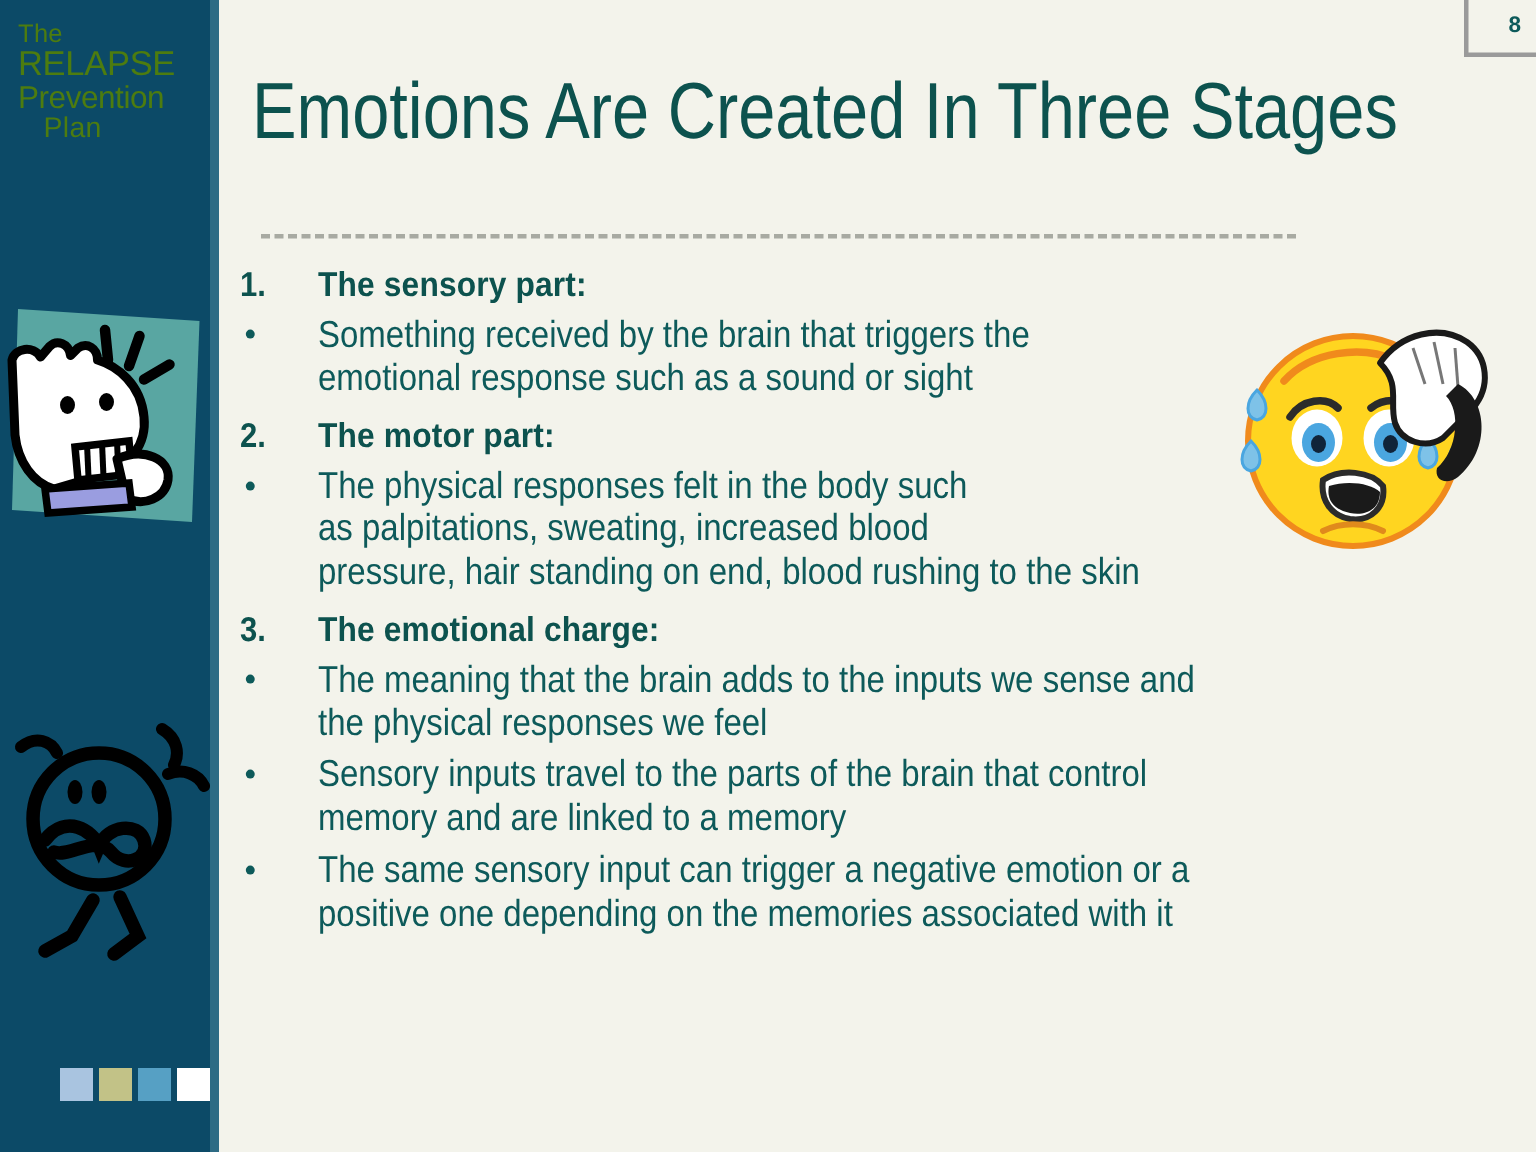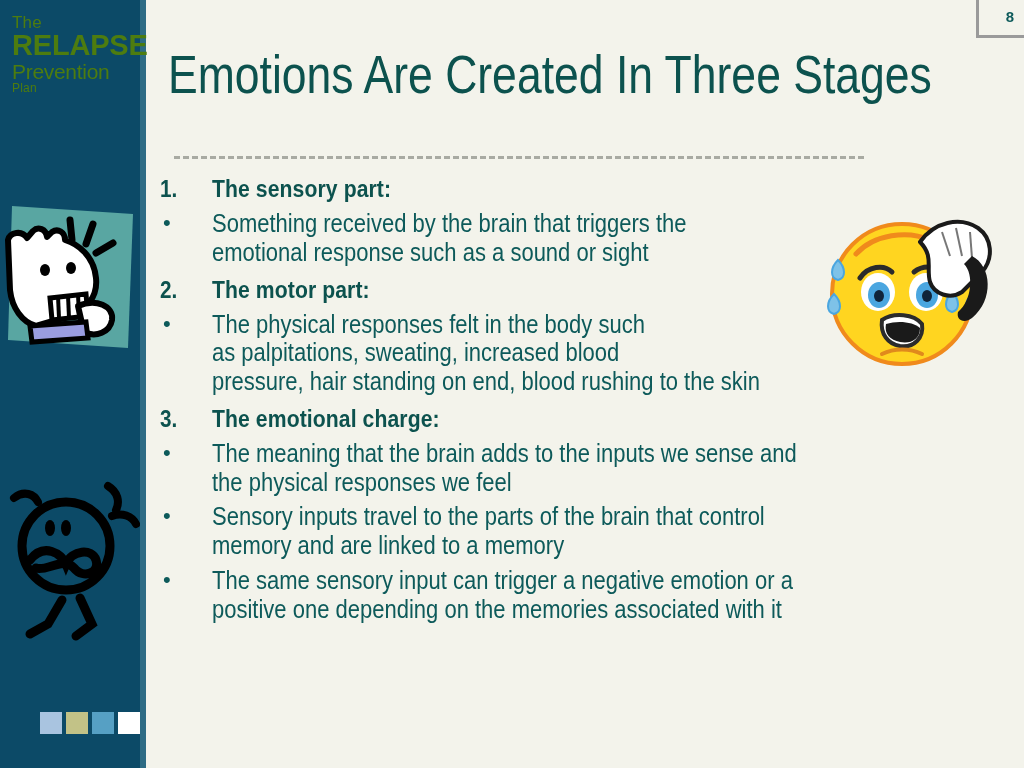--- a/index.html
+++ b/index.html
@@ -44,33 +44,34 @@
     width: 124px;
     color: #4d7c0f;
     line-height: 1.02;
   }
   .logo-the {
     font-size: 17px;
     font-weight: 400;
     letter-spacing: 0.2px;
   }
   .logo-relapse {
-    font-size: 29px;
-    font-weight: bold;
+    font-size: 23px;
+    font-weight: normal;
     letter-spacing: -0.2px;
   }
   .logo-prevention {
     font-size: 21px;
     font-weight: normal;
     letter-spacing: -0.3px;
   }
   .logo-plan {
-    font-size: 12px;
+    font-size: 19px;
     font-weight: 400;
     letter-spacing: 0.2px;
+    margin-left: 17px;
   }
 
   
   .fig-top {
     position: absolute;
     left: 0px;
     top: 198px;
     width: 140px;
     height: 165px;
   }

